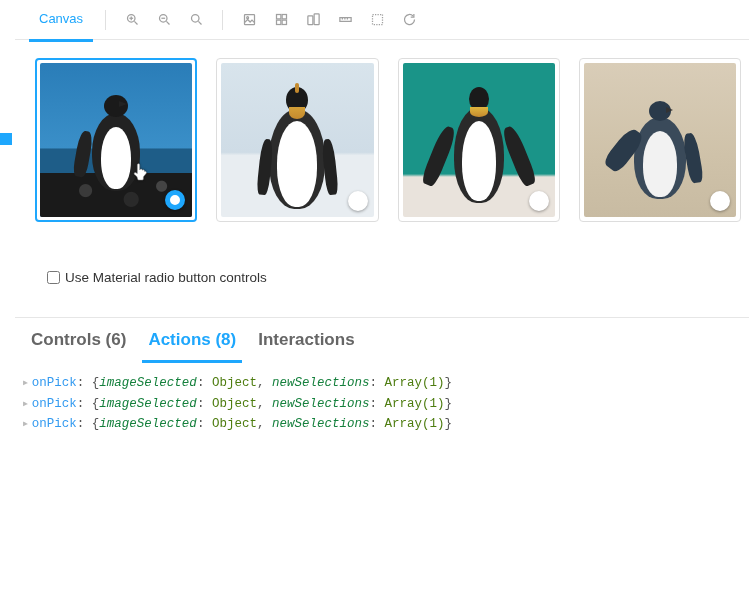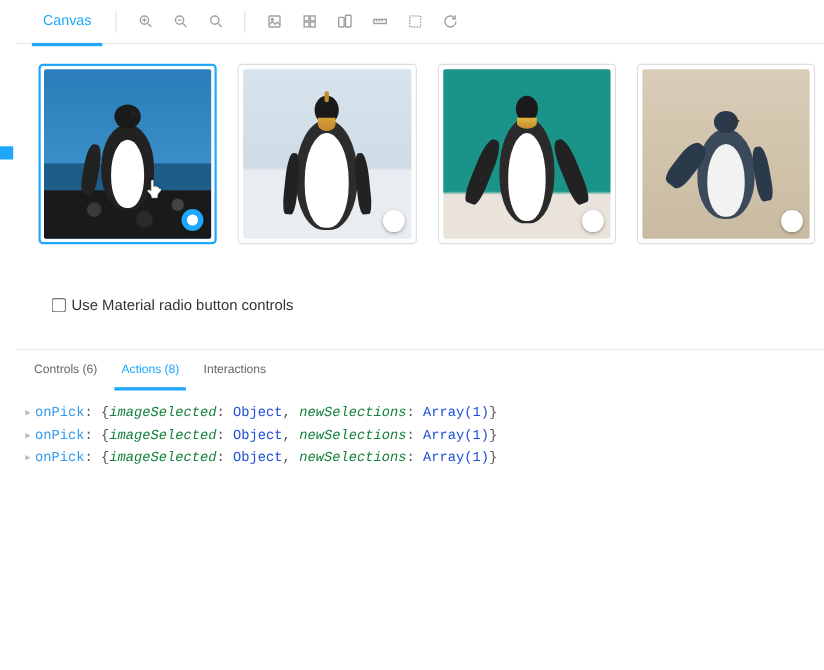--- a/index.html
+++ b/index.html
@@ -141,43 +141,43 @@
   .bottom-panel {
     border-top: 1px solid #e6e6e6;
     margin-top: 22px;
   }
   .bottom-tabs {
     display: flex;
     gap: 10px;
     padding: 0 10px;
   }
   .btab {
-    font-weight: 400;
-    font-size: 11px;
+    font-weight: 700;
+    font-size: 17px;
     color: #666;
     padding: 12px 6px 10px;
     border-bottom: 3px solid transparent;
     cursor: pointer;
   }
   .btab.active {
     color: #1ea7fd;
     border-bottom-color: #1ea7fd;
   }
   .log-area {
     padding: 10px 8px;
     font-family: "SFMono-Regular", Consolas, "Liberation Mono", Menlo, monospace;
     font-size: 12.5px;
     line-height: 1.65;
   }
   .log-line { white-space: nowrap; }
   .caret { color:#bbb; margin-right:4px; font-size:8px; display:inline-block; vertical-align:1px;}
   .ev { color:#339af0; }
   .brace { color:#555; }
   .key { color:#15803d; font-style: italic; }
-  .val { color:#1d4ed8; }
+  .val { color:#4d7c0f; }
 </style>
 </head>
 <body>
 
 <div class="left-marker"></div>
 
 <div class="main">
 
   <div class="topbar">
     <div class="tab active">Canvas</div>

